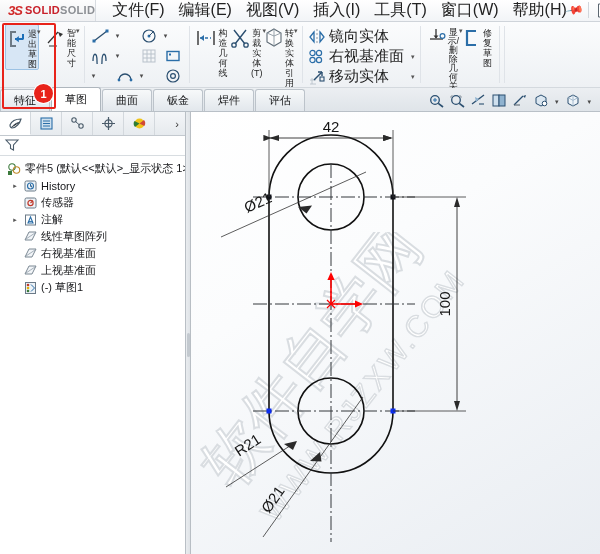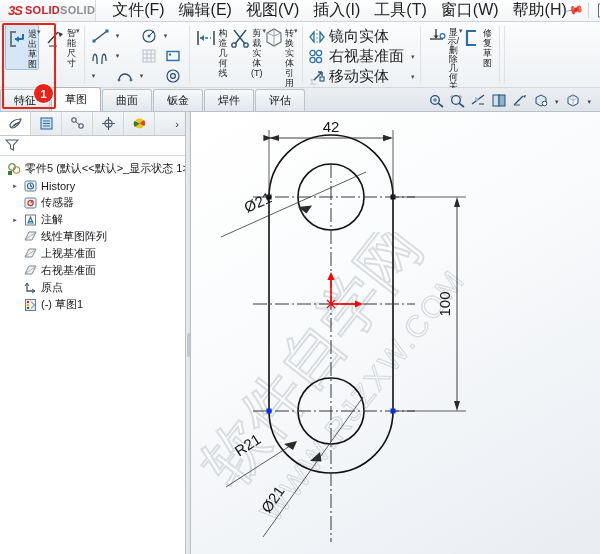--- a/index.html
+++ b/index.html
@@ -584,39 +584,30 @@
           </span>
         <span class="tlbl">线性草图阵列</span>
       </div>
       <div class="trow" style="padding-left:21px">
         <span class="ticon">
             <svg width="15" height="14" viewBox="0 0 15 14">
               <path d="M2 10 6 2h7l-4 8z" fill="#f2f5f8" stroke="#7b8893" stroke-width="1"></path>
               <path d="M3 9 12 3" stroke="#9aa6b1" stroke-width=".9"></path>
             </svg>
           </span>
-        <span class="tlbl">上视基准面</span>
+        <span class="tlbl">右视基准面</span>
       </div>
       <div class="trow" style="padding-left:21px">
         <span class="ticon">
             <svg width="15" height="14" viewBox="0 0 15 14">
               <path d="M2 10 6 2h7l-4 8z" fill="#f2f5f8" stroke="#7b8893" stroke-width="1"></path>
               <path d="M3 9 12 3" stroke="#9aa6b1" stroke-width=".9"></path>
             </svg>
           </span>
-        <span class="tlbl">右视基准面</span>
-      </div>
-      <div class="trow" style="padding-left:21px">
-        <span class="ticon">
-            <svg width="15" height="14" viewBox="0 0 15 14">
-              <path d="M4 2v8h8" fill="none" stroke="#4a5b6a" stroke-width="1.3"></path>
-              <path d="M4 2 2 5M4 2 6 5M12 10l-3-2M12 10l-3 2" stroke="#4a5b6a" stroke-width="1"></path>
-            </svg>
-          </span>
-        <span class="tlbl">原点</span>
+        <span class="tlbl">上视基准面</span>
       </div>
       <div class="trow" style="padding-left:21px">
         <span class="ticon">
             <svg width="15" height="14" viewBox="0 0 15 14">
               <rect x="2.5" y="1.5" width="10" height="11" fill="#eef3f7" stroke="#6b7a88" stroke-width="1"></rect>
               <circle cx="5" cy="4" r="1.3" fill="#c0392b"></circle>
               <circle cx="5" cy="7" r="1.3" fill="#e3b10b"></circle>
               <circle cx="5" cy="10" r="1.3" fill="#3c7a3c"></circle>
               <path d="M8 3.5 11.5 7 8 10.5" fill="none" stroke="#2b6ea8" stroke-width="1"></path>
             </svg>

